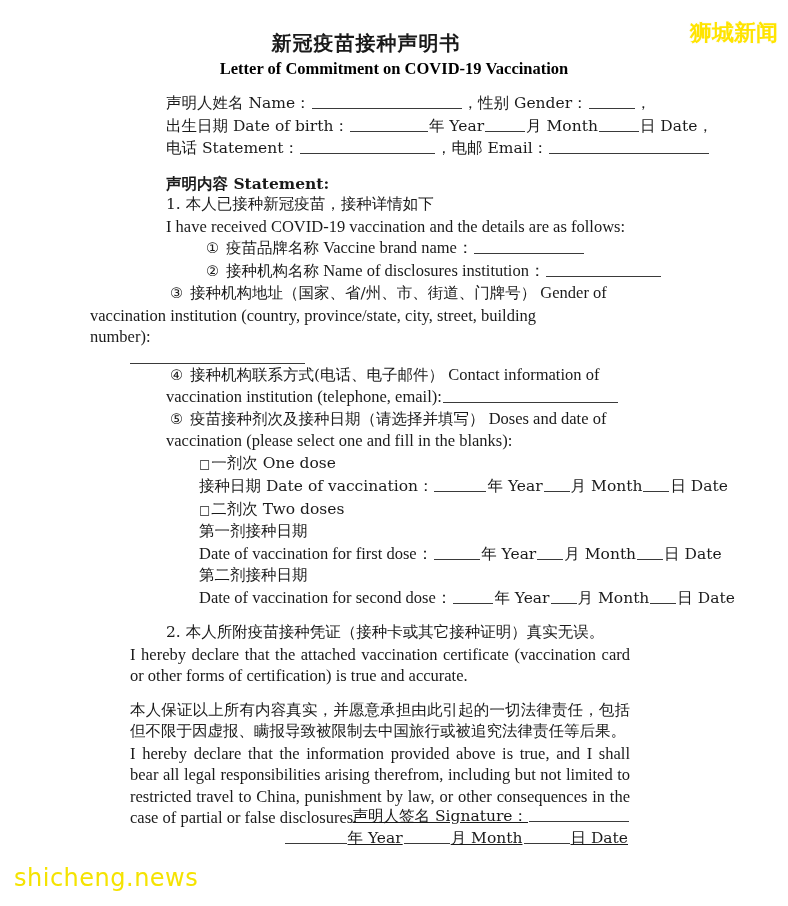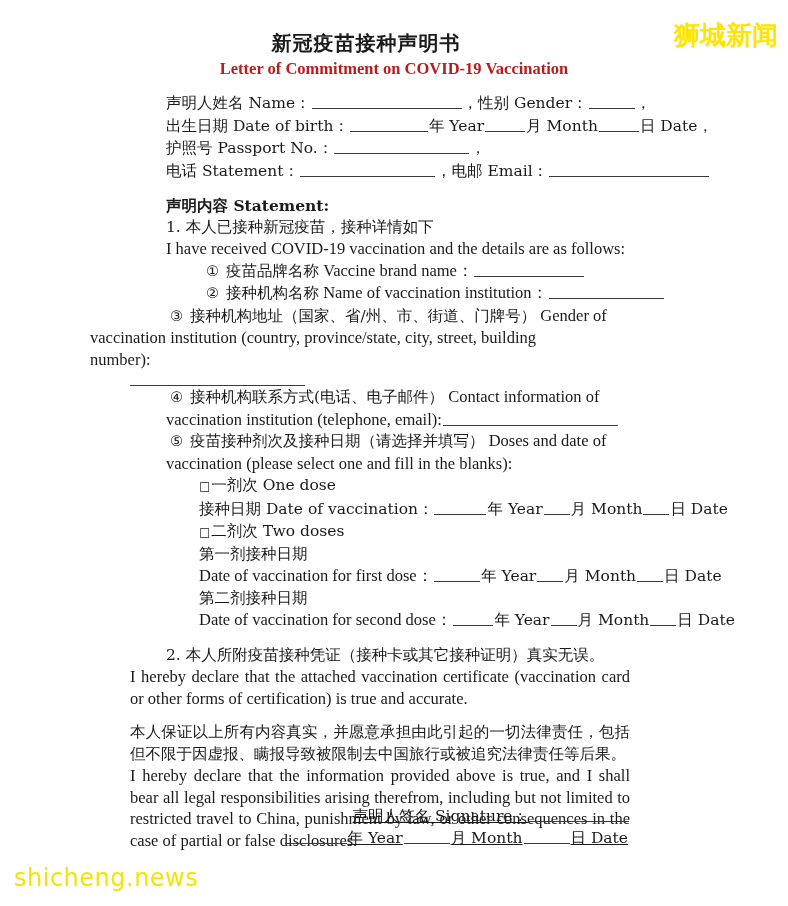--- a/index.html
+++ b/index.html
@@ -35,21 +35,21 @@
     letter-spacing: 1px;
     color: #1a1a1a;
   }
   .title-en {
     position: absolute;
     left: 0; top: 59px;
     width: 788px;
     text-align: center;
     font-size: 16.5px;
     font-weight: 700;
-    color: #b91c1c;
+    color: #000000;
   }
 
   
   .body-block {
     position: absolute;
     left: 130px;
     top: 92px;
     width: 500px;
     font-size: 16.5px;
     line-height: 21.5px;
@@ -125,21 +125,21 @@
     white-space: nowrap;
   }
   .sig-row-2 { padding-right: 2px; }
 
   
   .wm-top {
     position: absolute;
     right: 10px;
     top: 18px;
     font-family: Liberation Sans, sans-serif;
-    font-size: 26px;
+    font-size: 22px;
     font-weight: 700;
     color: #ffe400;
     letter-spacing: 0px;
     text-shadow:
       -1px -1px 0 #fdfdfd, 1px -1px 0 #fdfdfd,
       -1px  1px 0 #fdfdfd, 1px  1px 0 #fdfdfd;
     white-space: nowrap;
   }
   .wm-bottom {
     position: absolute;
@@ -167,39 +167,36 @@
   <div class="body-block">
 
     <div class="ln">
       <span class="cn">声明人姓名 Name：</span><span class="bl w150"></span><span class="cn">，</span><span class="cn">性别 Gender：</span><span class="bl w46"></span><span class="cn">，</span>
     </div>
 
     <div class="ln">
       <span class="cn">出生日期 Date of birth：</span><span class="bl w78"></span><span class="cn">年 Year</span><span class="bl w40"></span><span class="cn">月 Month</span><span class="bl w40"></span><span class="cn">日 Date，</span>
     </div>
 
-    <div class="ln">
-      <span class="cn">护照号 Passport No.：</span><span class="bl w135"></span><span class="cn">，</span>
-    </div>
 
     <div class="ln">
       <span class="cn">电话 Statement：</span><span class="bl w135"></span><span class="cn">，</span><span class="cn">电邮 Email：</span><span class="bl w160"></span>
     </div>
 
     <div class="ln sp-top cn bold">声明内容 Statement:</div>
 
     <div class="ln cn">1. 本人已接种新冠疫苗，接种详情如下</div>
     <div class="ln">I have received COVID-19 vaccination and the details are as follows:</div>
 
     <div class="ln indent1">
       <span class="circnum">①</span><span class="cn">疫苗品牌名称</span> <span>Vaccine brand name：</span><span class="bl w110"></span>
     </div>
 
     <div class="ln indent1">
-      <span class="circnum">②</span><span class="cn">接种机构名称</span> <span>Name of vaccination institution：</span><span class="bl w115"></span>
+      <span class="circnum">②</span><span class="cn">接种机构名称</span> <span>Name of disclosures institution：</span><span class="bl w115"></span>
     </div>
 
     <div class="ln-wrap indent1" style="padding-left:40px; text-indent:0;">
       <span class="circnum">③</span><span class="cn">接种机构地址（国家、省/州、市、街道、门牌号）</span> <span>Gender of</span>
     </div>
     <div class="ln-wrap" style="margin-left:-40px; width:500px;">
       <span>vaccination institution (country, province/state, city, street, building number):</span>
     </div>
     <span class="standalone-blank"></span>
 

